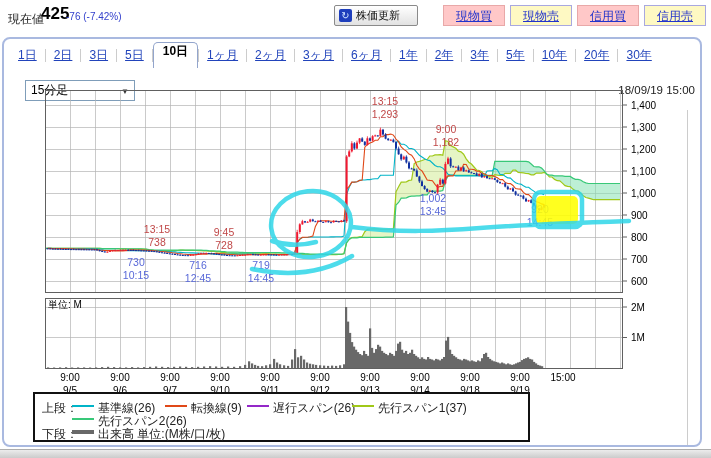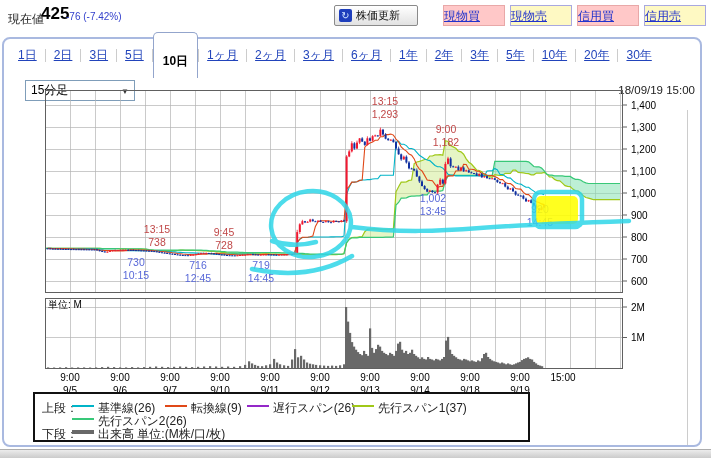--- a/index.html
+++ b/index.html
@@ -9,32 +9,32 @@
   #topbar{position:absolute;left:0;top:0;width:711px;height:48px;background:#fff;}
   #cur-label{position:absolute;left:8px;top:11px;font-size:12px;color:#222;}
   #cur-price{position:absolute;left:41px;top:4px;font-size:17px;font-weight:bold;color:#000;}
   #cur-change{position:absolute;left:66px;top:11px;font-size:10px;color:#3340cc;}
   #refresh-btn{position:absolute;left:334px;top:5px;width:84px;height:21px;border:1px solid #8a8a8a;
     border-radius:2px;background:linear-gradient(#ffffff,#e2e2e2);display:flex;align-items:center;
     gap:4px;padding:0 4px;box-sizing:border-box;cursor:pointer;}
   #refresh-btn .ricon{width:13px;height:13px;background:#1e3ebc;border-radius:2px;color:#cfe2ff;
     font-size:10px;line-height:13px;text-align:center;}
   #refresh-btn .rlabel{font-size:11px;color:#111;}
-  .tbtn{position:absolute;top:5px;width:62px;height:21px;text-align:left;line-height:21px;
+  .tbtn{position:absolute;top:5px;width:62px;height:21px;text-align:center;line-height:21px;
     font-size:12px;color:#2233cc;text-decoration:underline;cursor:pointer;}
   .tbtn.buy{background:#ffc8c8;border:1px solid #e8a8a8;box-sizing:border-box;}
   .tbtn.sell{background:#fef9c3;border:1px solid #a8a8e0;box-sizing:border-box;}
   
   #panel{position:absolute;left:2px;top:37px;width:700px;height:410px;border:2px solid #a9b9e0;
     border-radius:8px;background:#fff;box-sizing:border-box;}
   
   #tabs{position:absolute;left:10px;top:41px;height:28px;display:flex;align-items:center;}
   .tab{font-size:12px;color:#2244bb;text-decoration:underline;padding:4px 8px;white-space:nowrap;cursor:pointer;}
   .tab.active{color:#000;font-weight:bold;text-decoration:none;background:#fff;
-    border:1px solid #93a5cc;border-bottom:none;border-radius:5px 5px 0 0;padding:20px 9px 8px 9px;}
+    border:1px solid #93a5cc;border-bottom:none;border-radius:5px 5px 0 0;padding:0 9px 8px 9px;}
   .tabsep{width:1px;height:13px;background:#ccc;}
   
   #interval-select{position:absolute;left:25px;top:80px;width:110px;height:21px;border:1px solid #7f9db9;
     background:#fff;box-sizing:border-box;font-size:12px;color:#000;line-height:19px;padding-left:5px;cursor:pointer;}
   #interval-select .arrow{position:absolute;right:5px;top:1px;font-size:8px;color:#333;}
   #datetime{position:absolute;left:555px;top:84px;width:140px;text-align:right;font-size:11.5px;color:#222;}
   
   #chart{position:absolute;left:0;top:85px;width:711px;height:373px;}
   #chart svg{display:block;}
   #chart text{font-family:"Liberation Sans","DejaVu Sans",sans-serif;}

